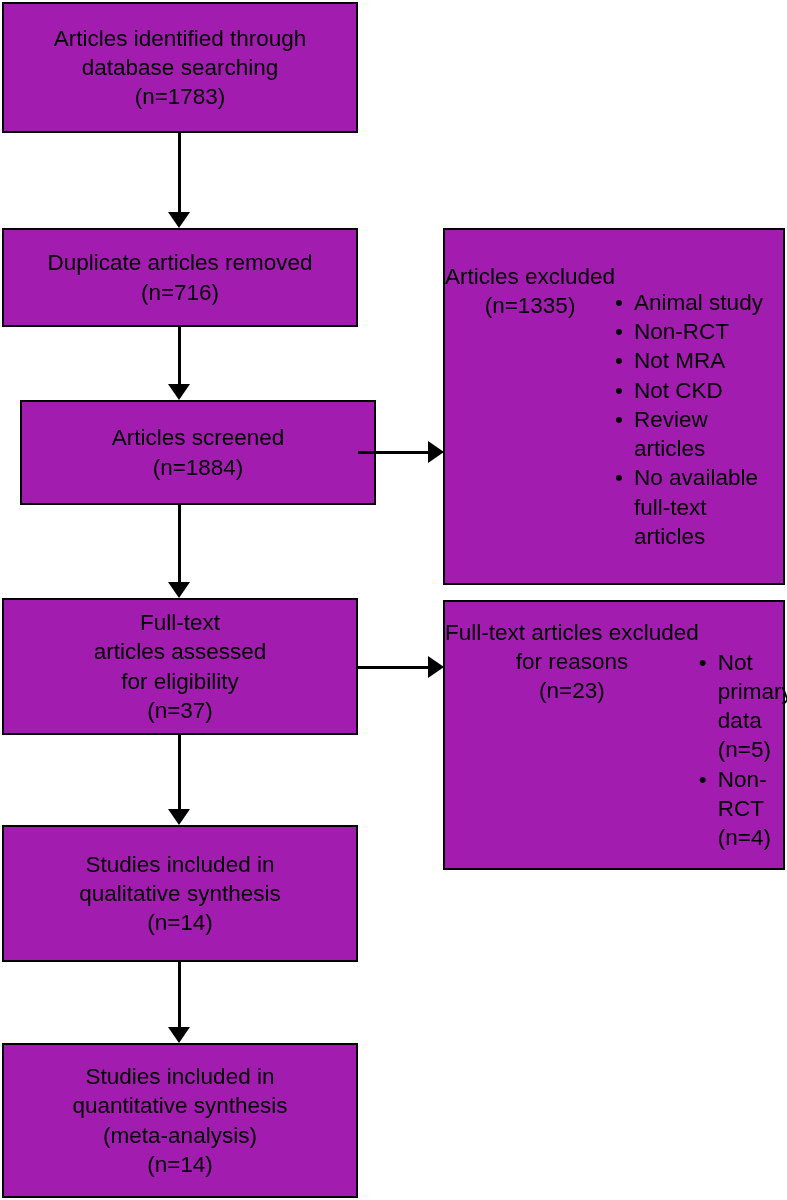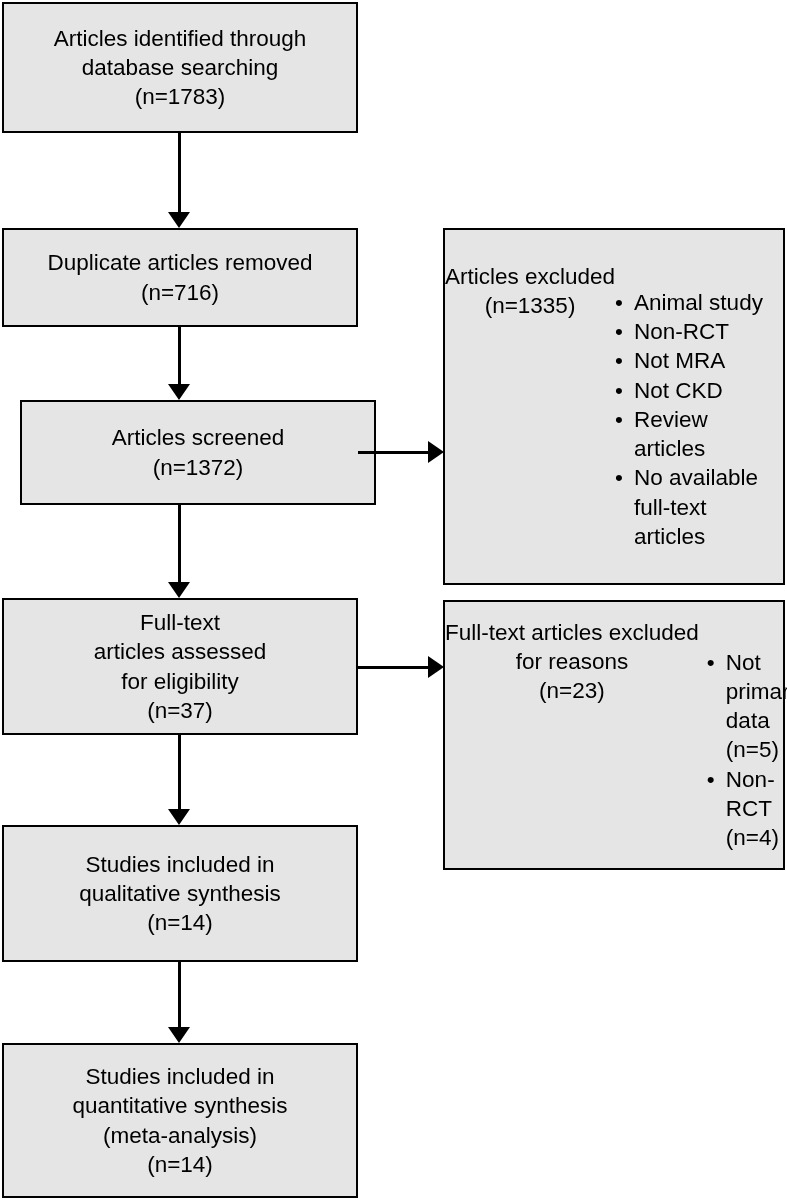--- a/index.html
+++ b/index.html
@@ -15,21 +15,21 @@
     background: #ffffff;
     font-family: "Liberation Sans", "DejaVu Sans", sans-serif;
     color: #000000;
     overflow: hidden;
   }
 
   .box {
     position: absolute;
     box-sizing: border-box;
     border: 2.5px solid #000000;
-    background: #e5e5e5;
+    background: #a21caf;
     display: flex;
     flex-direction: column;
     justify-content: center;
     align-items: center;
   }
   .box .line {
     display: block;
     text-align: center;
     white-space: nowrap;
     line-height: 1.30;
@@ -82,21 +82,21 @@
     content: "\2022";
     position: absolute;
     left: 0;
     top: 0;
   }
 
   #box-excluded1 .excl-inner { padding: 0 0 0 47px; }
   #box-excluded1 .excl-head { margin-left: -47px; }
   #box-excluded1 .excl-list { margin-top: 26px; }
 
-  #box-excluded2 .excl-inner { padding: 0 0 0 29px; gap: 8px; }
+  #box-excluded2 .excl-inner { padding: 0 0 0 29px; }
   #box-excluded2 .excl-head { margin-left: -29px; }
   #box-excluded2 .excl-list { margin-top: 30px; }
 
   
   .vline {
     position: absolute;
     width: 3px;
     background: #000000;
   }
   .hline {
@@ -156,21 +156,21 @@
   <div class="box box-font-18" id="box-duplicates">
     <span class="line">Duplicate articles removed</span>
     <span class="line">(n=716)</span>
   </div>
 
   <div class="vline" id="conn-v2"></div>
   <div class="arrow-down" id="conn-v2-head"></div>
 
   <div class="box box-font-18" id="box-screened">
     <span class="line">Articles screened</span>
-    <span class="line">(n=1372)</span>
+    <span class="line">(n=1884)</span>
   </div>
 
   <div class="vline" id="conn-v3"></div>
   <div class="arrow-down" id="conn-v3-head"></div>
 
   <div class="box box-font-18" id="box-fulltext">
     <span class="line">Full-text</span>
     <span class="line">articles assessed</span>
     <span class="line">for eligibility</span>
     <span class="line">(n=37)</span>

